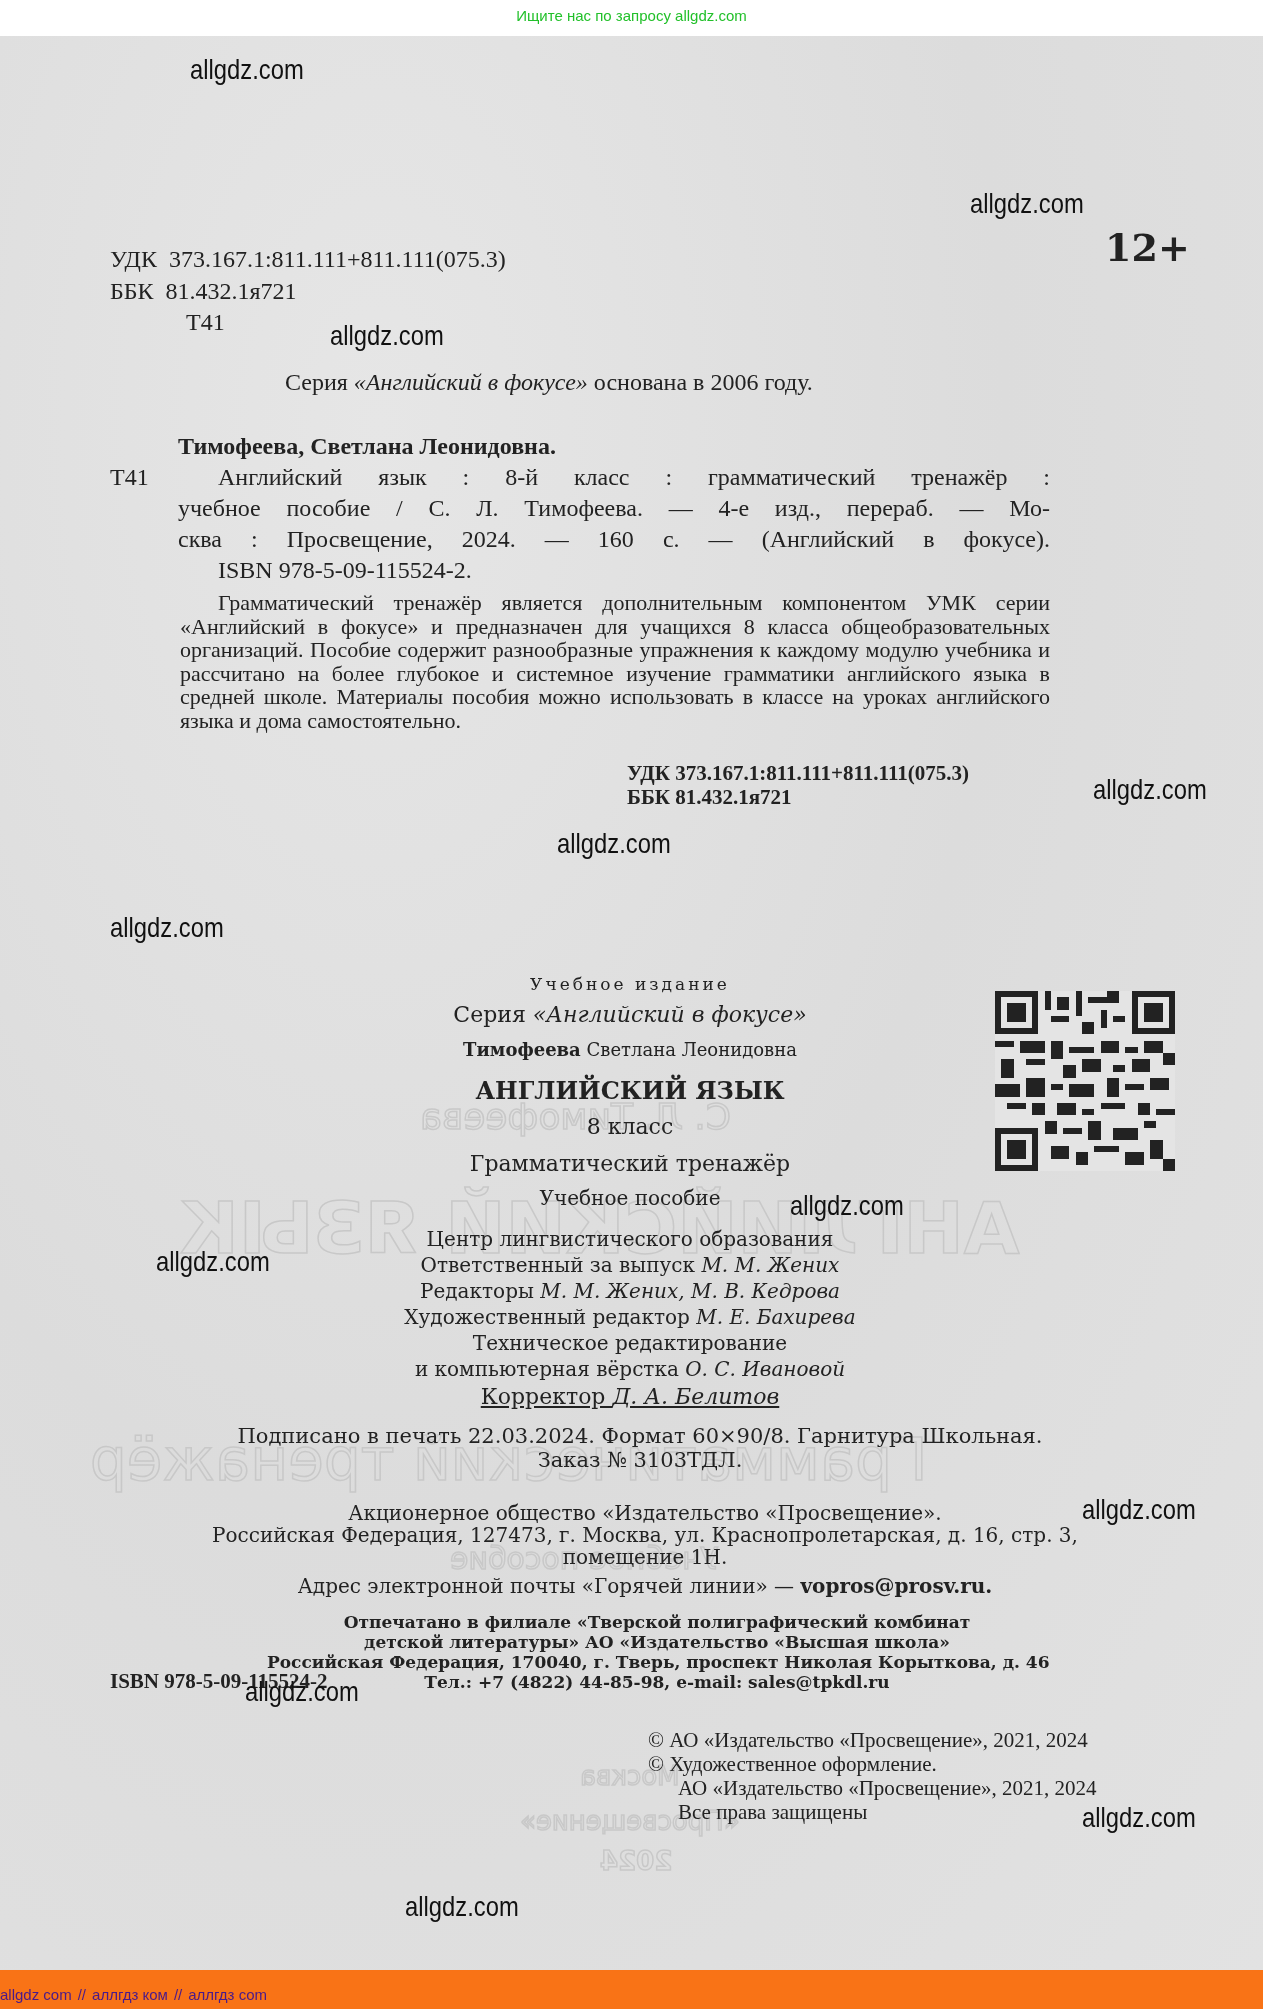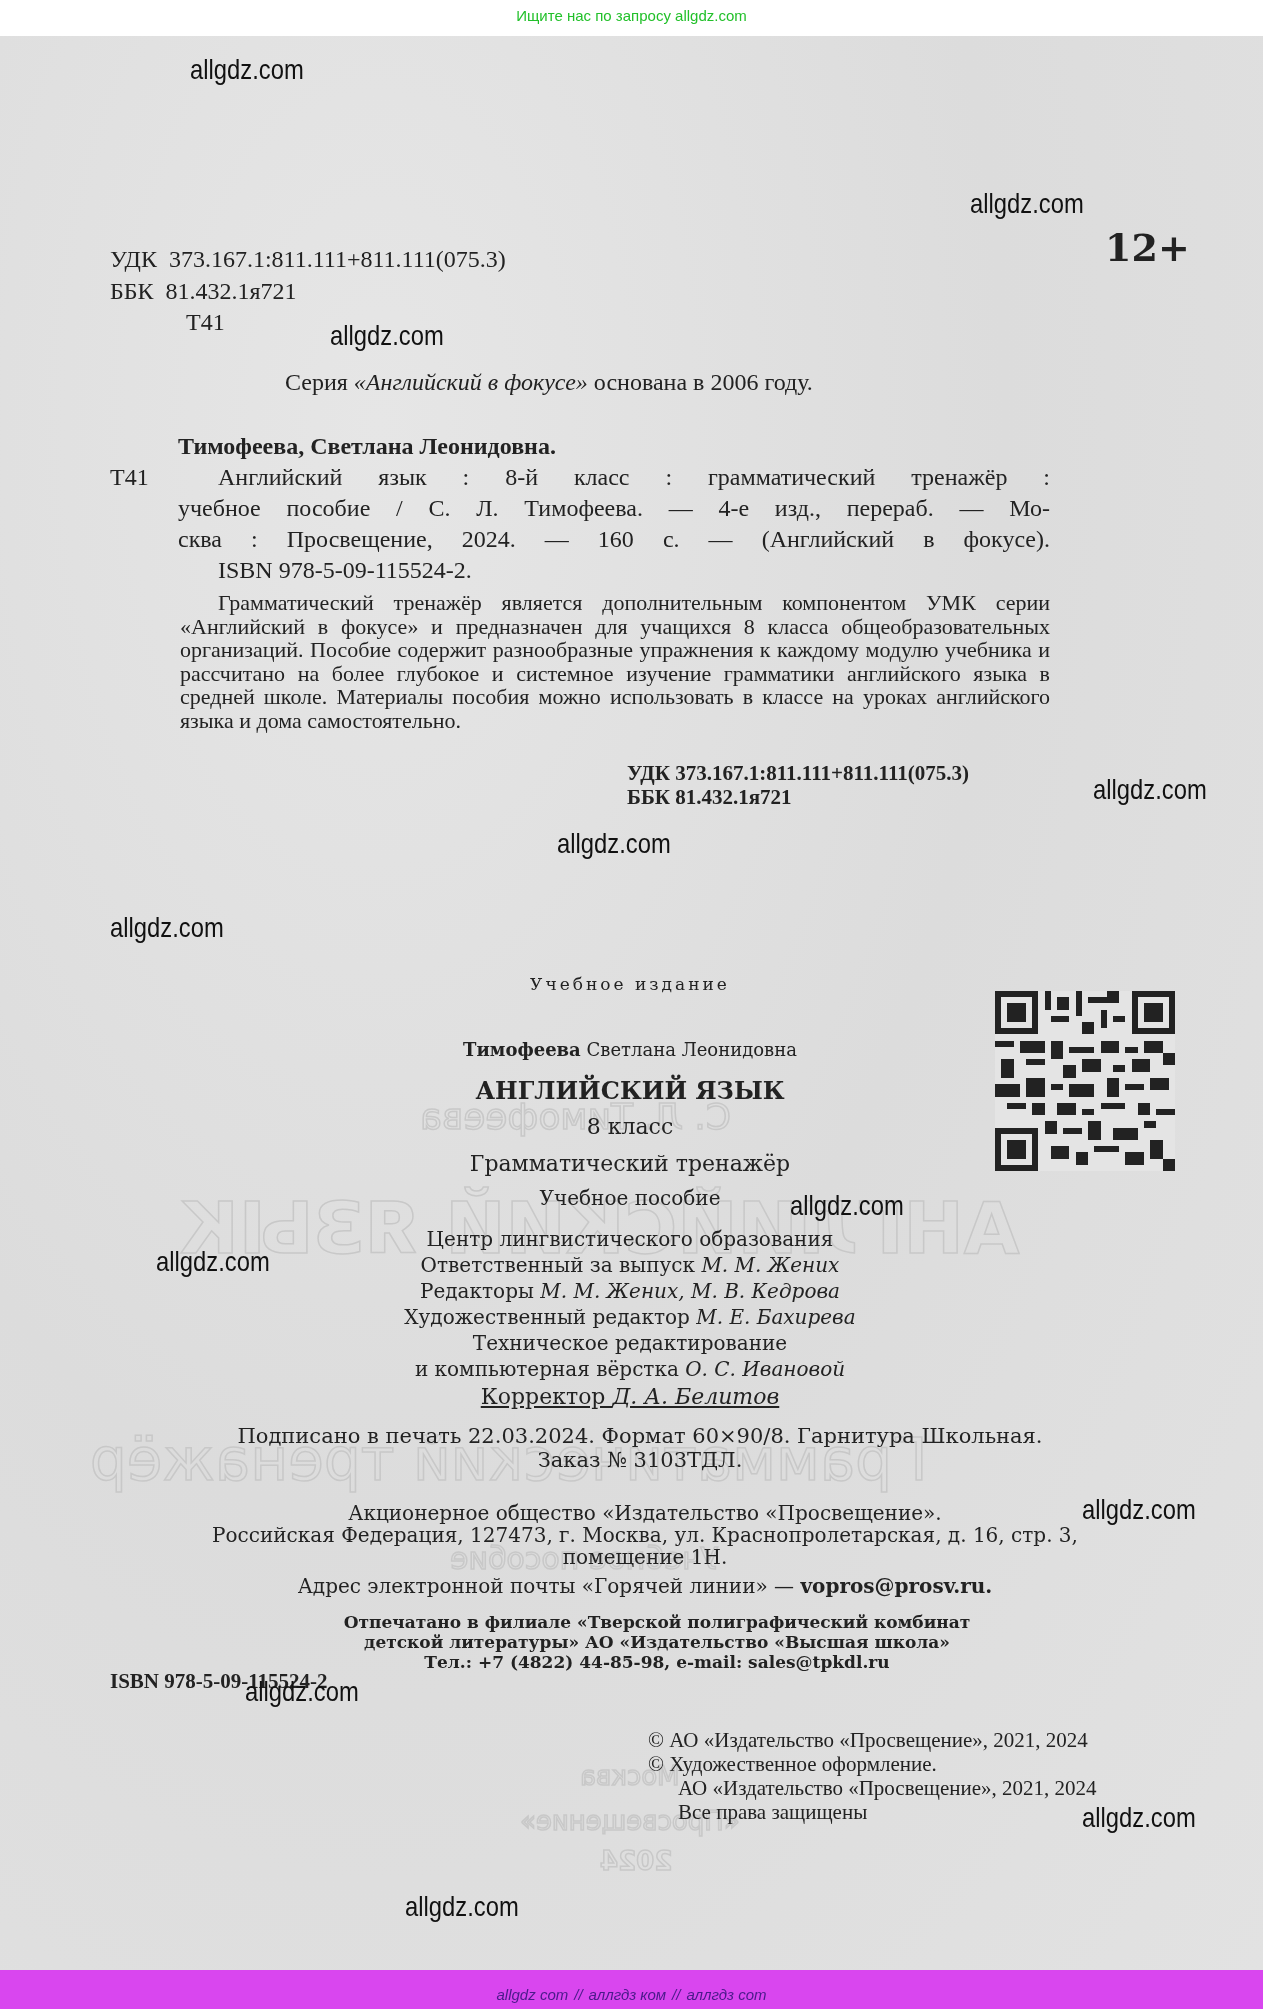--- a/index.html
+++ b/index.html
@@ -14,22 +14,22 @@
     background: #ffffff; text-align: center;
     font-family: "Liberation Sans", sans-serif; font-size: 15px; line-height: 32px;
   }
   .top-banner a { color: #22c02a; text-decoration: none; }
   .page {
     position: absolute; left: 0; top: 36px; width: 1263px; height: 1934px;
     background: radial-gradient(ellipse at 30% 20%, #e6e6e6 0%, #dcdcdc 50%, #e2e2e2 100%);
   }
   .bottom-banner {
     position: absolute; left: 0; top: 1970px; width: 1263px; height: 39px;
-    background: #d946ef; text-align: center;
-    font-family: "Liberation Sans", sans-serif; font-size: 15px; line-height: 50px; font-style: italic;
+    background: #f97316; text-align: left;
+    font-family: "Liberation Sans", sans-serif; font-size: 15px; line-height: 50px;
   }
   .bottom-banner a { color: #4a1a8a; text-decoration: none; }
   .bottom-banner .sep { color: #4a1a8a; margin: 0 6px; }
 
   .abs { position: absolute; white-space: nowrap; }
   .wm {
     position: absolute; font-family: "Liberation Sans", sans-serif;
     font-size: 28px; color: #111; white-space: nowrap;
     transform: scaleX(0.85); transform-origin: left top;
   }
@@ -155,20 +155,23 @@
       <rect x="9" y="25" width="3" height="2"></rect>
         <rect x="13" y="26" width="2" height="2"></rect>
         <rect x="16" y="25" width="4" height="1"></rect>
         <rect x="21" y="26" width="3" height="2"></rect>
         <rect x="25" y="24" width="2" height="3"></rect>
         <rect x="27" y="27" width="2" height="2"></rect>
     </g>
   </svg>
 
   <div class="center-col" style="top:938px; font-size:17px; letter-spacing:3px;">Учебное издание</div>
+  <div class="center-col" style="top:966px; font-size:22px;">
+    <span>Серия </span><span class="it">«Английский в фокусе»</span>
+  </div>
   <div class="center-col" style="top:1003px; font-size:18px;">
     <span class="b">Тимофеева</span><span> Светлана Леонидовна</span>
   </div>
   <div class="center-col b" style="top:1040px; font-size:24px;">АНГЛИЙСКИЙ ЯЗЫК</div>
   <div class="center-col" style="top:1078px; font-size:22px;">8 класс</div>
   <div class="center-col" style="top:1115px; font-size:22px;">Грамматический тренажёр</div>
   <div class="center-col" style="top:1150px; font-size:20px;">Учебное пособие</div>
   <div class="center-col" style="top:1190px; font-size:20px; line-height:26px;">
     <span class="center-line">Центр лингвистического образования</span>
     <span class="center-line"><span>Ответственный за выпуск </span><span class="it">М. М. Жених</span></span>
@@ -191,20 +194,21 @@
     <span class="center-line">Российская Федерация, 127473, г. Москва, ул. Краснопролетарская, д. 16, стр. 3,</span>
     <span class="center-line">помещение 1Н.</span>
   </div>
   <div class="center-col cond" style="left:210px; width:870px; top:1538px; font-size:20px;">
     <span>Адрес электронной почты «Горячей линии» — </span><span class="b">vopros@prosv.ru.</span>
   </div>
 
   <div class="center-col cond" style="left:267px; width:780px; top:1576px; font-size:17px; line-height:20px;font-weight:bold;">
     <span class="center-line">Отпечатано в филиале «Тверской полиграфический комбинат</span>
     <span class="center-line">детской литературы» АО «Издательство «Высшая школа»</span>
+    <span class="center-line">Российская  Федерация, 170040, г. Тверь, проспект Николая Корыткова, д. 46</span>
     <span class="center-line">Тел.: +7 (4822) 44-85-98, e-mail: sales@tpkdl.ru</span>
   </div>
 
   <div class="abs cond f21 b" style="left:110px; top:1633px;">ISBN 978-5-09-115524-2</div>
   <div class="abs cond f21" style="left:648px; top:1692px; line-height:24px;">
     <div>© АО «Издательство «Просвещение», 2021, 2024</div>
     <div>© Художественное оформление.</div>
     <div style="padding-left:30px;">АО «Издательство «Просвещение», 2021, 2024</div>
     <div style="padding-left:30px;">Все права защищены</div>
   </div>

